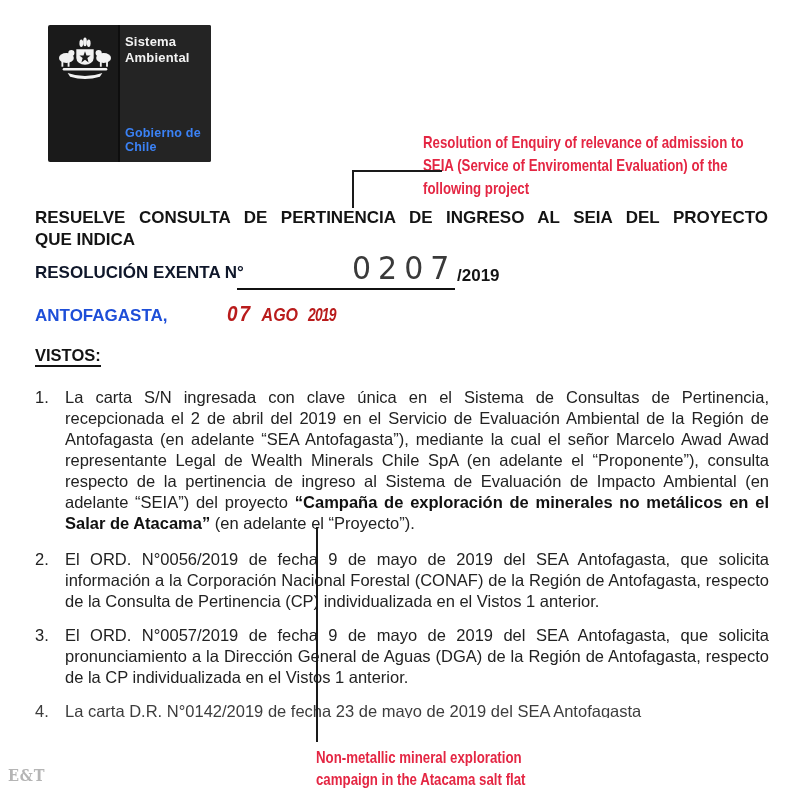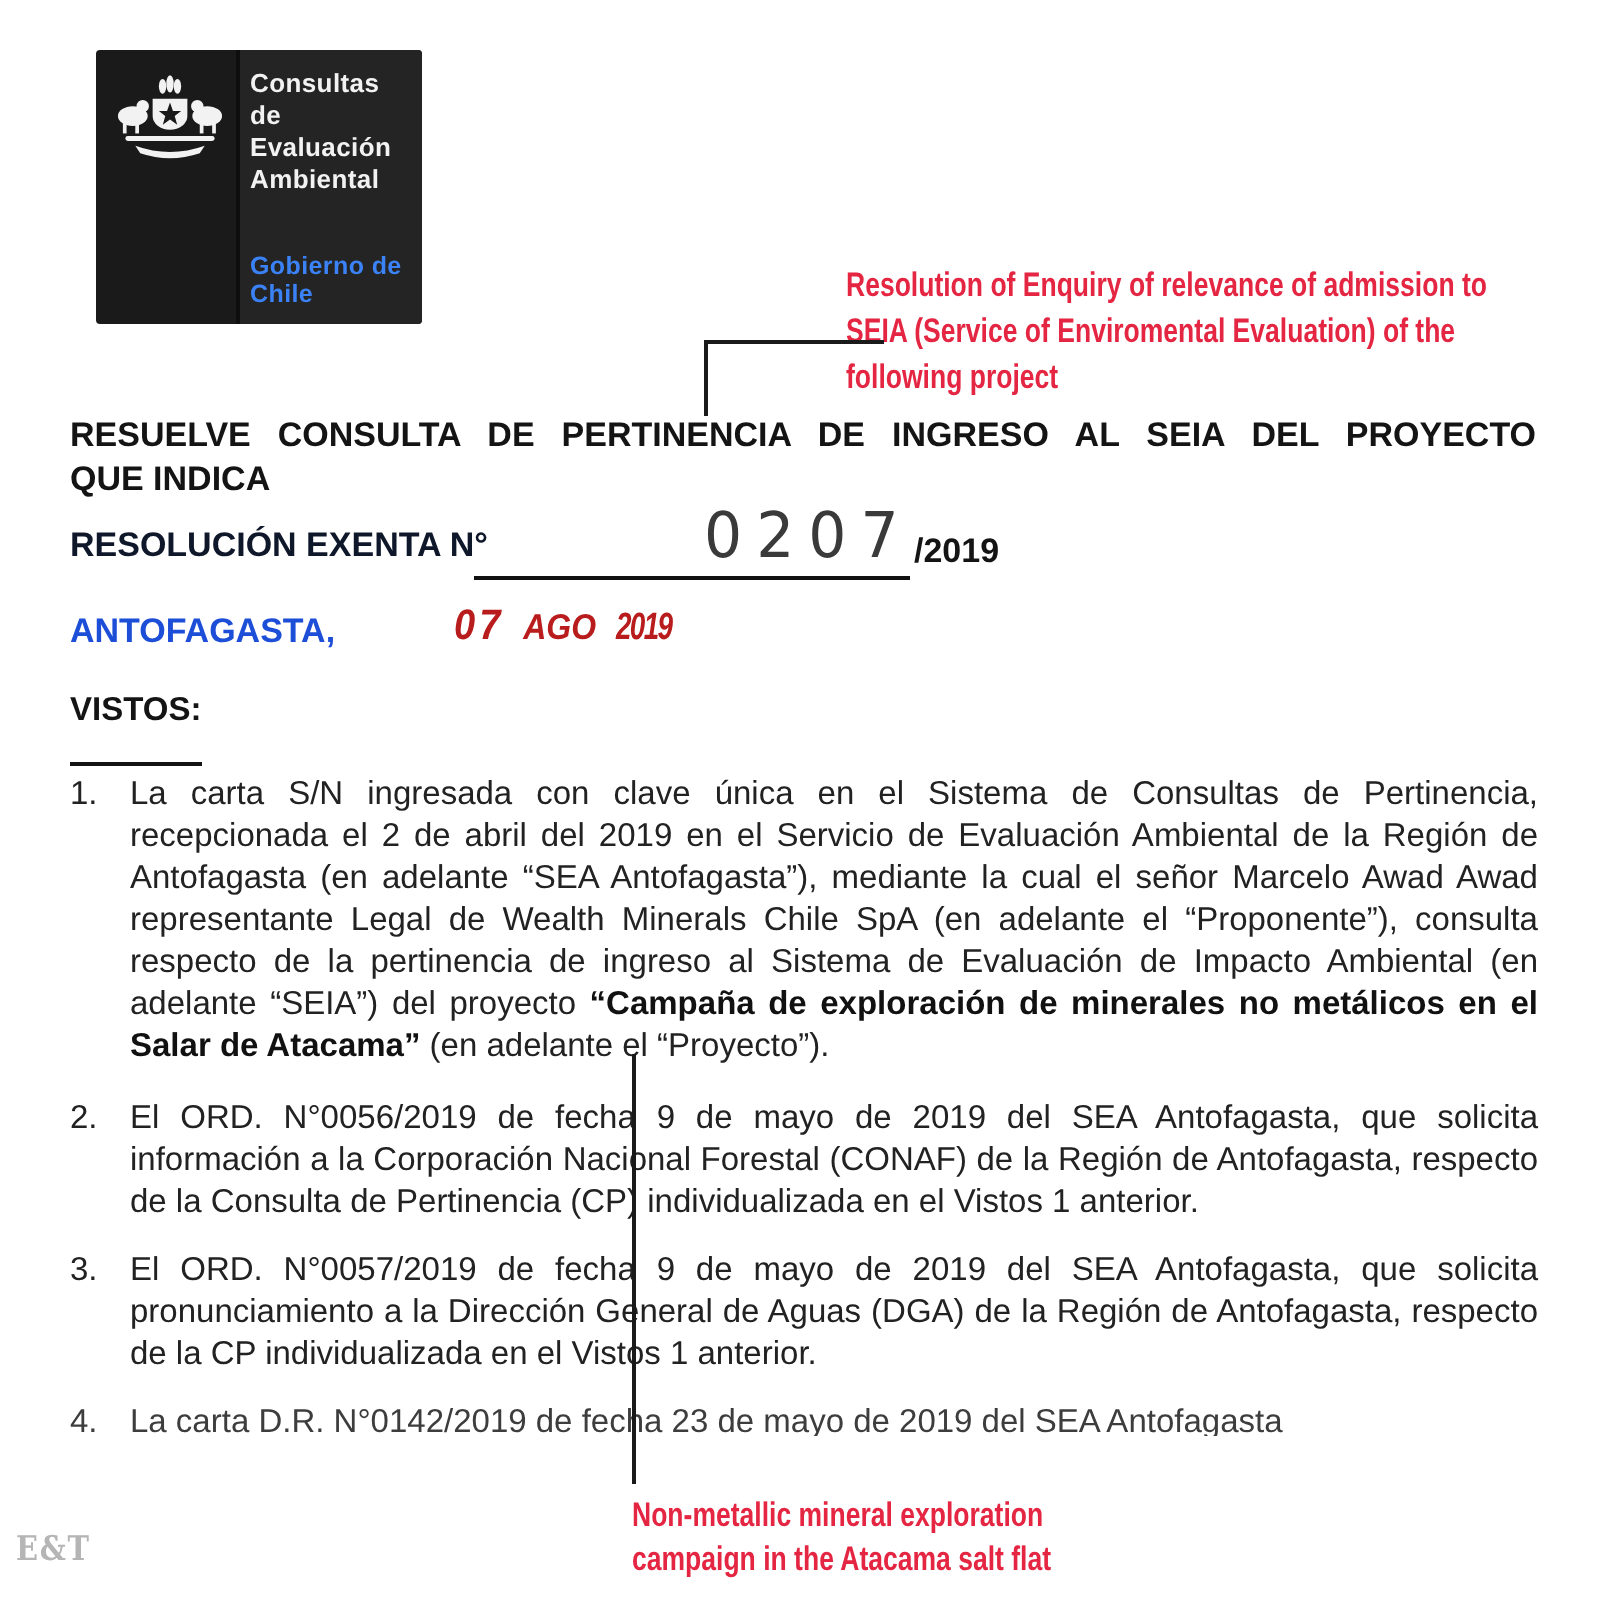--- a/index.html
+++ b/index.html
@@ -49,21 +49,21 @@
                 transform:scaleY(1.05); transform-origin:left top; }
   .res-year { position:absolute; left:457px; top:266px; font-weight:bold; font-size:17px; color:#141414; }
   .city { position:absolute; left:35px; top:306px; font-weight:bold; font-size:17px; color:#1d4ed8; }
   .stamp { position:absolute; left:227px; top:303px; font-weight:bold; color:#b91c1c;
            white-space:nowrap;font-style:italic; }
   .stamp .d { display:inline-block; font-size:19px; letter-spacing:2px; transform:scaleY(1.12); }
   .stamp .m { display:inline-block; font-size:16px; margin-left:5px; transform:scaleY(1.12); }
   .stamp .y { display:inline-block; font-size:17px; margin-left:5px; letter-spacing:-1px;
               transform:scale(0.82,1.12); transform-origin:left center; }
   .vistos { position:absolute; left:35px; top:346px; font-weight:bold; font-size:16.5px; color:#141414; }
-  .vistos span { display:inline-block; border-bottom:2px solid #141414; padding-bottom:16px; }
+  .vistos span { display:inline-block; border-bottom:2px solid #141414; padding-bottom:0; }
 
   .list { position:absolute; left:35px; top:387px; width:734px; font-size:16.5px;
           line-height:21px; color:#222; }
   .item { display:flex; margin-bottom:13px; }
   .item:first-child { margin-bottom:15px; }
   .item .num { width:30px; flex:0 0 30px; }
   .item .txt { flex:1; text-align:justify; }
   .item .txt b { color:#111; }
   .item-cut { height:17px; overflow:hidden; color:#3d3d3d; }
 
@@ -91,22 +91,21 @@
         <ellipse cx="80" cy="32" rx="12" ry="8"></ellipse>
         <circle cx="72" cy="24" r="5"></circle>
         <rect x="74" y="36" width="3" height="10"></rect>
         <rect x="84" y="36" width="3" height="10"></rect>
         <rect x="14" y="48" width="72" height="4" rx="2"></rect>
         <path d="M22 56 q28 10 56 0 l-4 6 q-24 8 -48 0 z"></path>
       </g>
       <polygon fill="#1a1a1a" points="50,21 52.4,28 59,28 53.8,32 55.8,39 50,34.8 44.2,39 46.2,32 41,28 47.6,28"></polygon>
     </svg>
     <div class="agency">
-      <div>Consultas</div>
-      <div>de Evaluación</div>
+      <div>Sistema</div>
       <div>Ambiental</div>
     </div>
     <div class="gov">Gobierno de Chile</div>
   </div>
 
   <div class="ann ann-top" style="color:#e42643">
     <div>Resolution of Enquiry of relevance of admission to</div>
     <div>SEIA (Service of Enviromental Evaluation) of the</div>
     <div>following project</div>
   </div>

